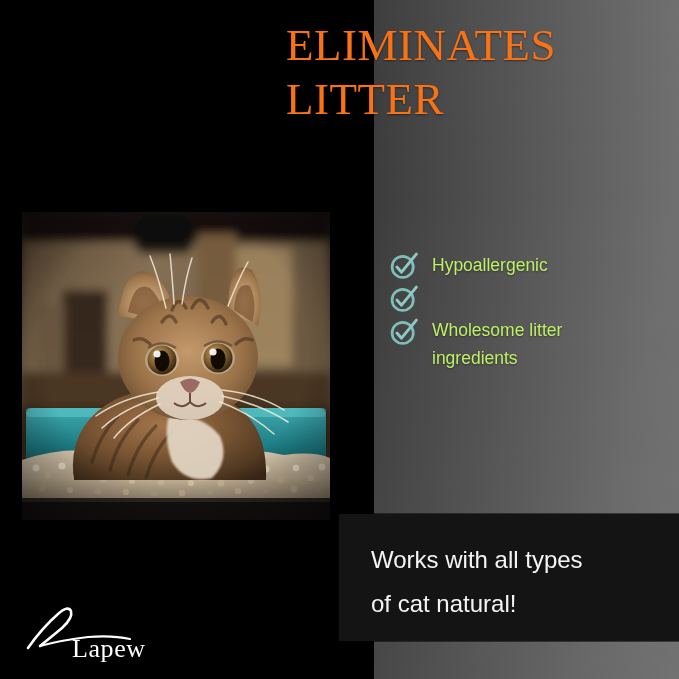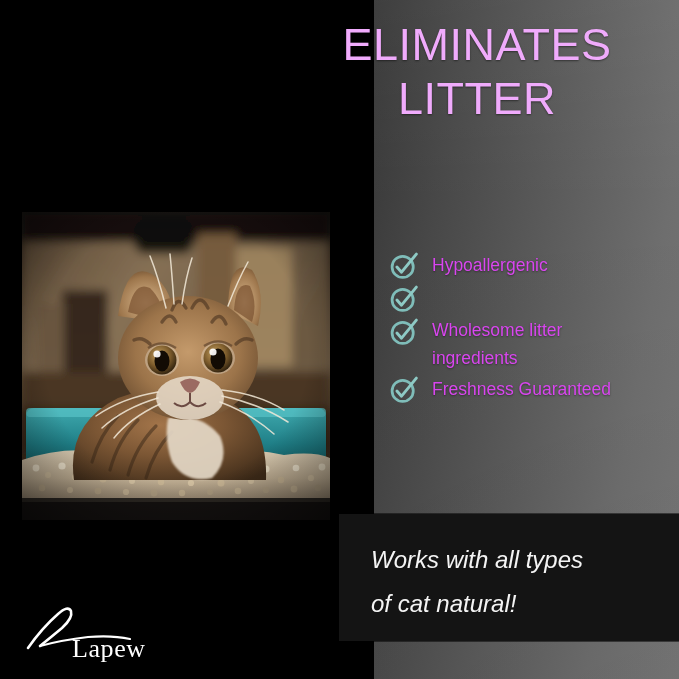--- a/index.html
+++ b/index.html
@@ -36,26 +36,26 @@
     background: linear-gradient(180deg, rgba(255,255,255,0.045) 0%, rgba(255,255,255,0.0) 30%, rgba(0,0,0,0.05) 100%);
     pointer-events: none;
   }
 
   
   .headline {
     position: absolute;
     left: 286px;
     top: 18px;
     width: 382px;
-    text-align: center;
-    font-family: Liberation Sans, sans-serif;
+    text-align: left;
+    font-family: Liberation Serif, serif;
     font-size: 45px;
     line-height: 54px;
     letter-spacing: 0.5px;
-    color: #f0abfc;
+    color: #f97316;
     text-shadow: 0 1px 2px rgba(0,0,0,0.45);
     z-index: 6;
   }
   .headline .hl-line { display: block; white-space: nowrap; }
 
   
   .photo {
     position: absolute;
     left: 22px;
     top: 212px;
@@ -82,21 +82,21 @@
   }
   .feature-icon {
     flex: 0 0 auto;
     width: 30px;
     height: 30px;
     margin-right: 13px;
     margin-top: 1px;
   }
   .feature-icon svg { display: block; width: 30px; height: 30px; overflow: visible; }
   .feature-label {
-    color: #d946ef;
+    color: #bef264;
     font-size: 17.5px;
     line-height: 30px;
     font-family: "Liberation Sans", sans-serif;
     text-shadow: 0 1px 2px rgba(0,0,0,0.4);
   }
   .feature-label.wrap { line-height: 28px; max-width: 215px; }
 
   
   .caption-box {
     position: absolute;
@@ -110,21 +110,20 @@
   }
   .caption-text {
     position: absolute;
     left: 32px;
     top: 24px;
     width: 290px;
     color: #f4f4f4;
     font-size: 24px;
     line-height: 44px;
     font-family: "Liberation Sans", sans-serif;
-    font-style: italic;
   }
   .caption-text span { display: block; }
 
   
   .logo {
     position: absolute;
     left: 26px;
     top: 604px;
     width: 150px;
     height: 62px;
@@ -355,29 +354,20 @@
     <div class="feature-row">
       <span class="feature-icon">
         <svg viewBox="0 0 34 34">
           <circle cx="15.5" cy="18" r="12" fill="none" stroke="#7fbdb9" stroke-width="3.1"></circle>
           <path d="M9 18.2 L14.2 24 L31 3.5" fill="none" stroke="#8ecac5" stroke-width="3.3" stroke-linecap="round" stroke-linejoin="round"></path>
         </svg>
       </span>
       <span class="feature-label wrap">Wholesome litter ingredients</span>
     </div>
 
-    <div class="feature-row">
-      <span class="feature-icon">
-        <svg viewBox="0 0 34 34">
-          <circle cx="15.5" cy="18" r="12" fill="none" stroke="#7fbdb9" stroke-width="3.1"></circle>
-          <path d="M9 18.2 L14.2 24 L31 3.5" fill="none" stroke="#8ecac5" stroke-width="3.3" stroke-linecap="round" stroke-linejoin="round"></path>
-        </svg>
-      </span>
-      <span class="feature-label">Freshness Guaranteed</span>
-    </div>
 
   </div>
 
   <div class="caption-box">
     <div class="caption-text">
       <span>Works with all types</span>
       <span>of cat natural!</span>
     </div>
   </div>
 

